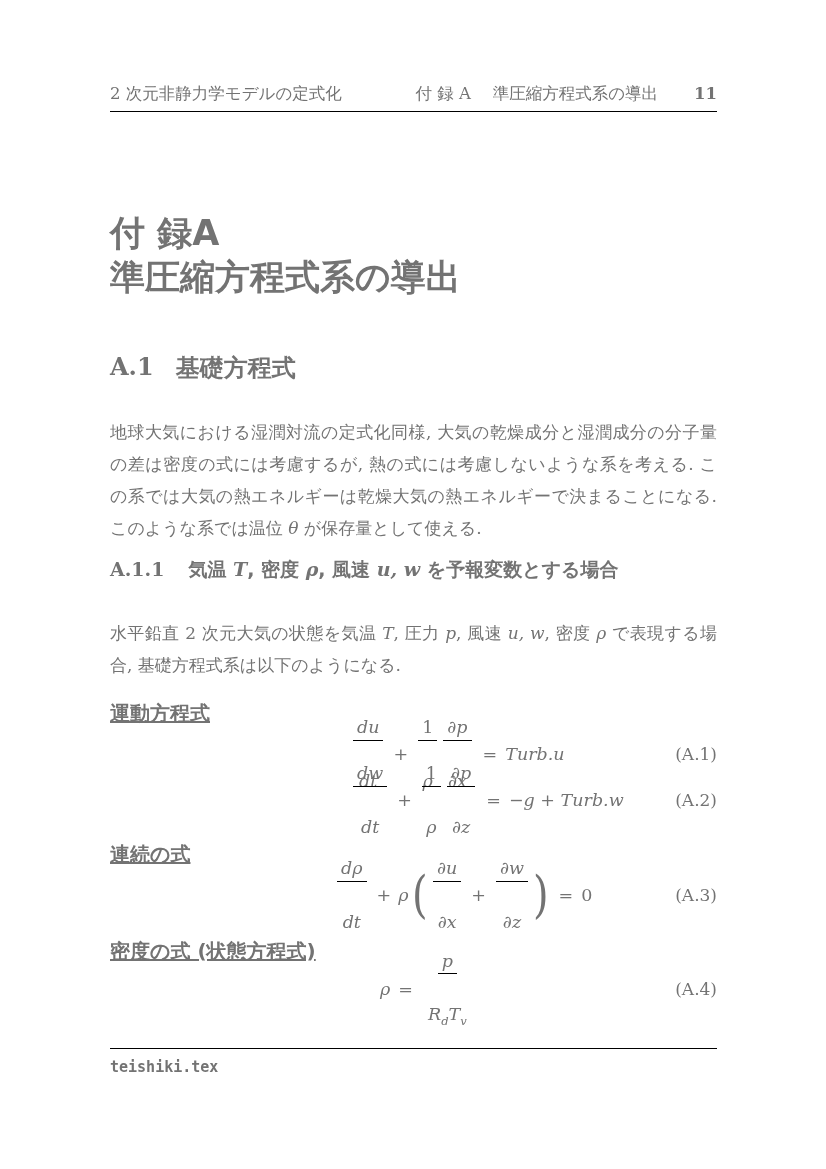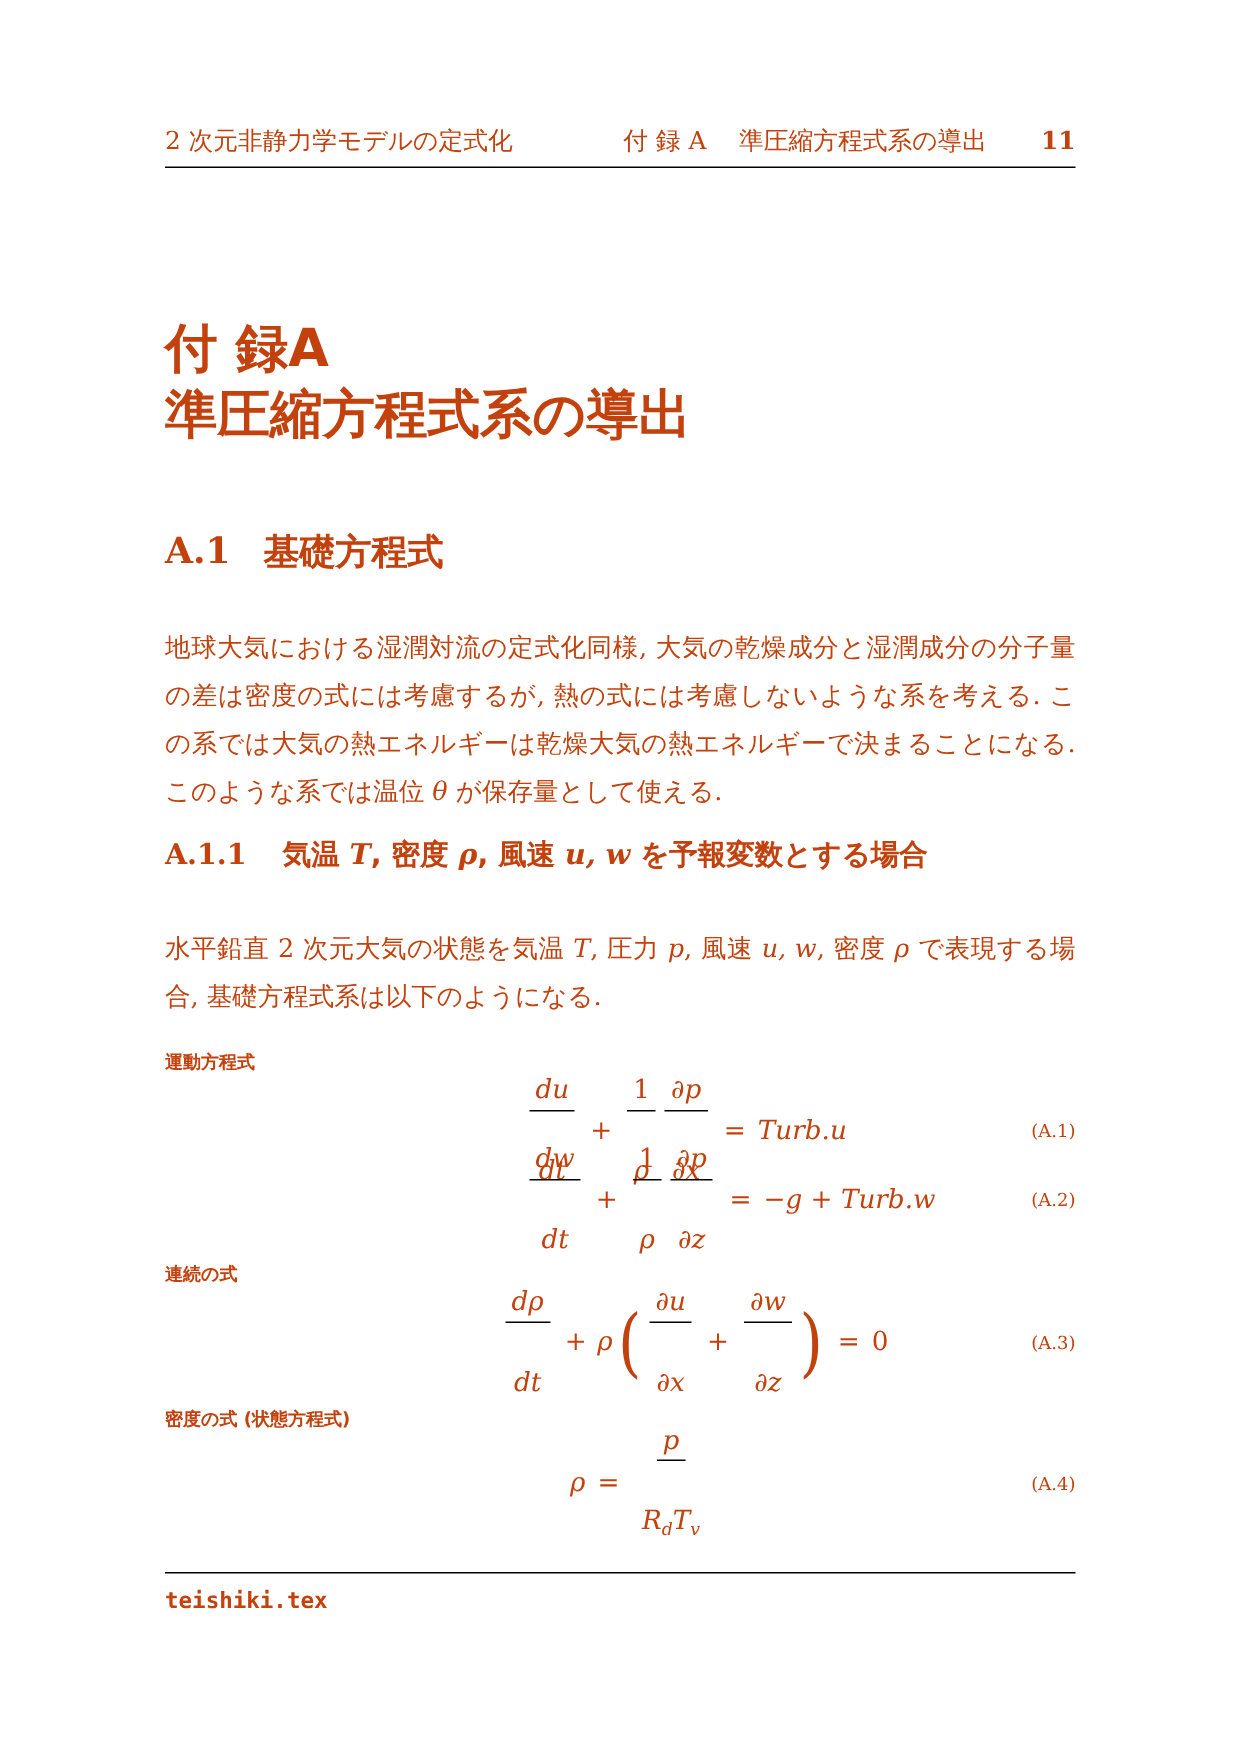--- a/index.html
+++ b/index.html
@@ -1,21 +1,21 @@
 <!DOCTYPE html>
 <html><head>
 <meta charset="utf-8">
 <style>
   * { margin:0; padding:0; box-sizing:border-box; }
   html,body { background:#ffffff; }
   .page {
     position:relative;
     width:746px; height:1169px;
     background:#ffffff;
-    color:#c2410c;
+    color:#737373;
     font-family:"DejaVu Serif","Liberation Serif",serif;
     overflow:hidden;
   }
   .it { font-style:italic; }
 
   
   .header {
     position:absolute; top:84px; left:110px; width:607px;
     display:flex; align-items:baseline;
     font-size:16.5px; line-height:1.2;
@@ -57,22 +57,23 @@
     font-size:19px; font-weight:bold;
     font-family:"DejaVu Sans","Liberation Sans",sans-serif;
     display:flex; align-items:baseline; white-space:pre;
   }
   .subsection-heading .sub-num { font-family:"DejaVu Serif","Liberation Serif",serif; margin-right:24px; }
   .subsection-heading .mvar { font-family:"DejaVu Serif","Liberation Serif",serif; font-style:italic; }
 
   
   .eq-group-label {
     position:absolute; left:110px;
-    font-size:12px; font-weight:600;
-    font-family:"DejaVu Sans","Liberation Sans",sans-serif;
+    font-size:20px; font-weight:600;
+    font-family:"DejaVu Sans","Liberation Sans",sans-serif;
+    text-decoration:underline;
   }
   .lbl-motion { top:700px; }
   .lbl-continuity { top:841px; }
   .lbl-density { top:938px; }
 
   
   .eq-row {
     position:absolute; left:110px; width:607px;
     display:flex; align-items:center;
     font-size:17.5px;
@@ -88,21 +89,21 @@
   .eq-body { display:flex; align-items:center; }
   .frac { display:inline-flex; flex-direction:column; align-items:center; margin:0 3px; line-height:1.15; }
   .frac .num { border-bottom:1px solid #000; padding:0 4px 2px; }
   .frac .den { padding:2px 4px 0;margin-top:28px; }
   .op { margin:0 7px; }
   .rel { margin:0 8px; }
   .coef { margin-right:2px; }
   .paren { font-size:50px; line-height:0; font-weight:normal; transform:scaleX(0.8); }
   .eq-label {
     position:absolute; right:0; top:50%; transform:translateY(-50%);
-    font-style:normal; font-size:12px;
+    font-style:normal; font-size:17px;
   }
   sub.msub { font-size:11.5px; font-style:italic; }
 
   
   .footer {
     position:absolute; top:1048px; left:110px; width:607px;
     border-top:1.5px solid #000; padding-top:9px;
     display:flex; justify-content:space-between; align-items:center;
     font-size:16px;
     font-weight:bold;

